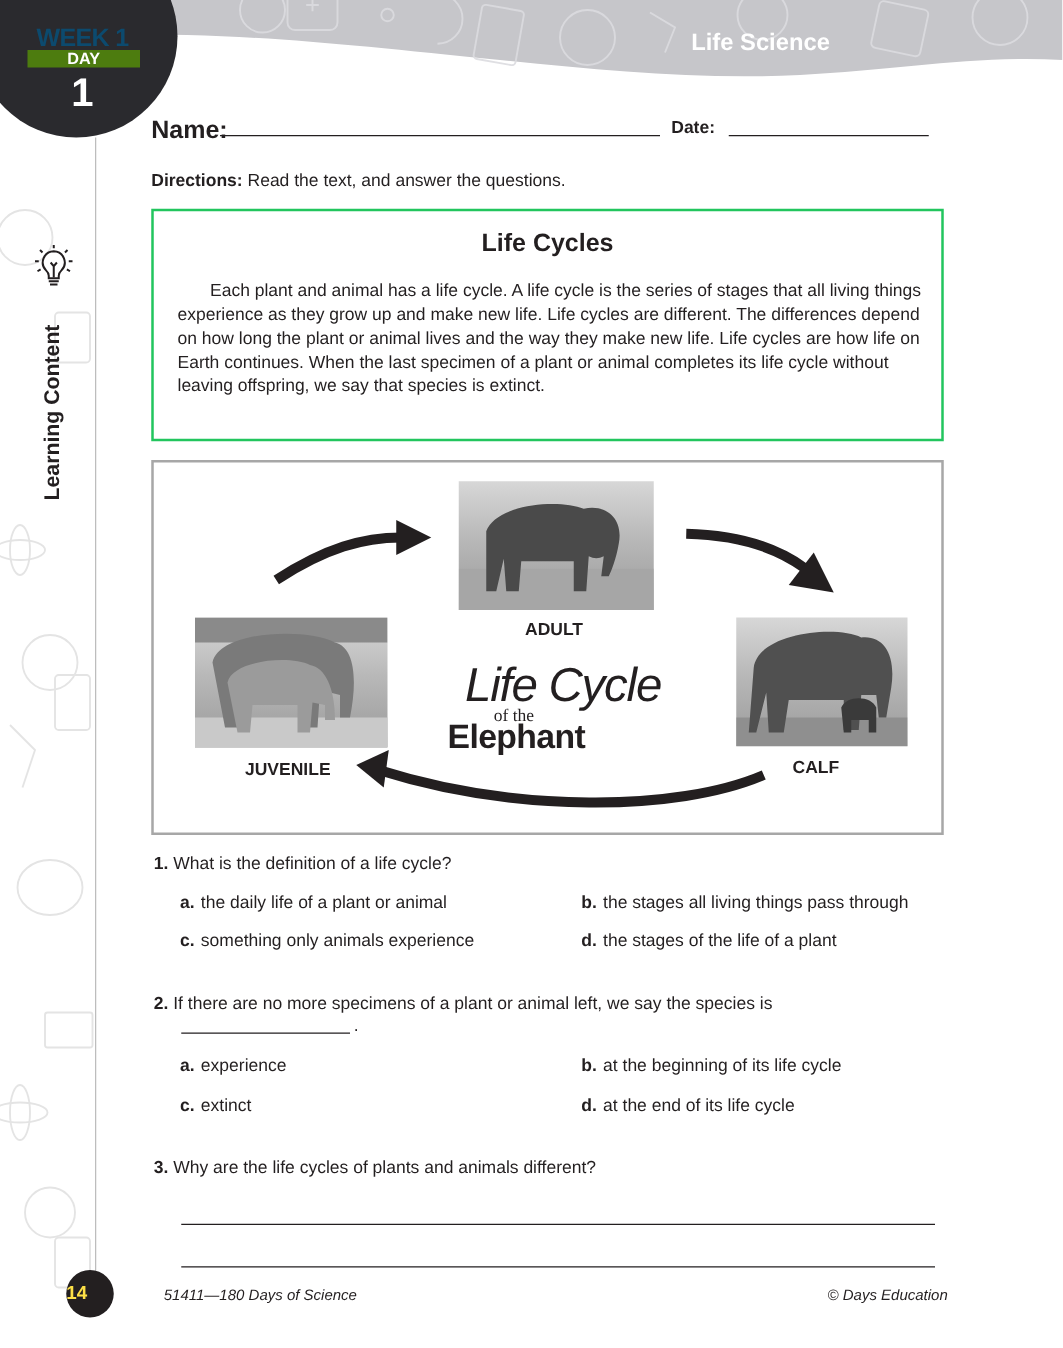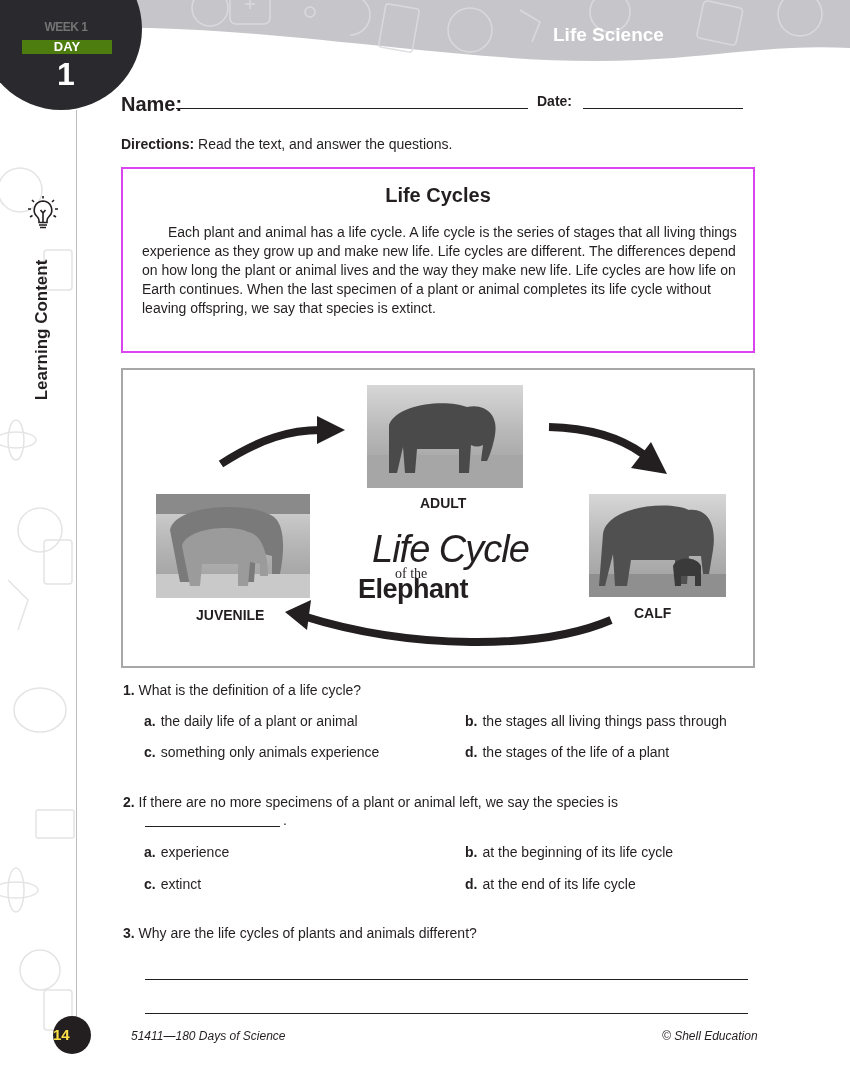--- a/index.html
+++ b/index.html
@@ -2,35 +2,35 @@
 <html><head>
 <meta charset="utf-8">
 <style>
   html,body{margin:0;padding:0;}
   body{width:850px;height:1078px;position:relative;background:#ffffff;overflow:hidden;
        font-family:"Liberation Sans",sans-serif;color:#231f20;}
   .banner{position:absolute;left:0;top:0;width:850px;height:70px;}
   .banner svg{position:absolute;left:0;top:0;}
   .banner-title{position:absolute;left:553px;top:24px;color:#ffffff;font-weight:bold;font-size:19px;}
   .day-badge{position:absolute;left:-20px;top:-52px;width:162px;height:162px;border-radius:50%;background:#2a2a2e;}
-  .week-label{position:absolute;left:26px;top:20px;width:80px;text-align:center;color:#737373;font-weight:bold;font-size:12px;letter-spacing:-0.5px;}
+  .week-label{position:absolute;left:26px;top:20px;width:80px;text-align:center;color:#0c4a6e;font-weight:bold;font-size:20px;letter-spacing:-0.5px;}
   .day-label{position:absolute;left:22px;top:40px;width:90px;height:14px;background:#4d7c0f;color:#fff;font-weight:bold;font-size:13px;text-align:center;line-height:14px;}
   .day-number{position:absolute;left:26px;top:56px;width:80px;text-align:center;color:#fff;font-weight:bold;font-size:32px;line-height:36px;}
   .left-rail{position:absolute;left:0;top:110px;width:76px;height:968px;}
   .rail-line{position:absolute;left:76px;top:110px;width:1px;height:920px;background:#bdbdbd;}
   .bulb{position:absolute;left:27px;top:195px;width:32px;height:34px;}
   .rail-label{position:absolute;left:42px;top:330px;transform:translate(-50%,-50%) rotate(-90deg);white-space:nowrap;
               font-weight:bold;font-size:17px;color:#231f20;}
   .name-row{position:absolute;left:121px;top:93px;font-size:20px;font-weight:bold;}
   .name-line{position:absolute;left:176px;top:108px;width:352px;height:1px;background:#231f20;}
   .date-label{position:absolute;left:537px;top:93px;font-size:14px;font-weight:bold;}
   .date-line{position:absolute;left:583px;top:108px;width:160px;height:1px;background:#231f20;}
   .directions{position:absolute;left:121px;top:136px;font-size:14px;}
   .directions b{font-weight:bold;}
-  .passage-box{position:absolute;left:121px;top:167px;width:630px;height:182px;border:2px solid #d946ef;}
+  .passage-box{position:absolute;left:121px;top:167px;width:630px;height:182px;border:2px solid #22c55e;}
   .passage-title{position:absolute;left:0;top:15px;width:100%;text-align:center;font-size:20px;font-weight:bold;}
   .passage-text{position:absolute;left:19px;top:54px;width:600px;font-size:14px;line-height:19px;}
   .passage-text p{margin:0;text-indent:26px;}
   .diagram-box{position:absolute;left:121px;top:368px;width:630px;height:296px;border:2px solid #a7a7a7;}
   .photo{position:absolute;background:linear-gradient(180deg,#d7d7d7 0%,#b8b8b8 45%,#9a9a9a 100%);}
   .photo svg{width:100%;height:100%;display:block;}
   .stage-label{position:absolute;font-weight:bold;font-size:14px;}
   .lc-script{position:absolute;left:372px;top:528px;font-style:italic;font-size:38px;color:#231f20;font-family:"Liberation Sans",sans-serif;font-weight:normal;letter-spacing:-1px;}
   .lc-ofthe{position:absolute;left:395px;top:566px;font-size:14px;font-family:"Liberation Serif",serif;}
   .lc-elephant{position:absolute;left:358px;top:574px;font-size:27px;font-weight:bold;letter-spacing:-0.5px;}
@@ -174,13 +174,13 @@
 <div class="opt" style="left:465px;top:844px;"><span class="letter">b.</span><span>at the beginning of its life cycle</span></div>
 <div class="opt" style="left:144px;top:876px;"><span class="letter">c.</span><span>extinct</span></div>
 <div class="opt" style="left:465px;top:876px;"><span class="letter">d.</span><span>at the end of its life cycle</span></div>
 
 <div class="q" style="left:123px;top:925px;"><span class="num">3.</span> <span>Why are the life cycles of plants and animals different?</span></div>
 <div class="blank" style="left:145px;top:979px;width:603px;"></div>
 <div class="blank" style="left:145px;top:1013px;width:603px;"></div>
 
 <div class="page-num">14</div>
 <div class="footer-left">51411—180 Days of Science</div>
-<div class="footer-right">© Shell Education</div>
+<div class="footer-right">© Days Education</div>
 
 </body></html>

